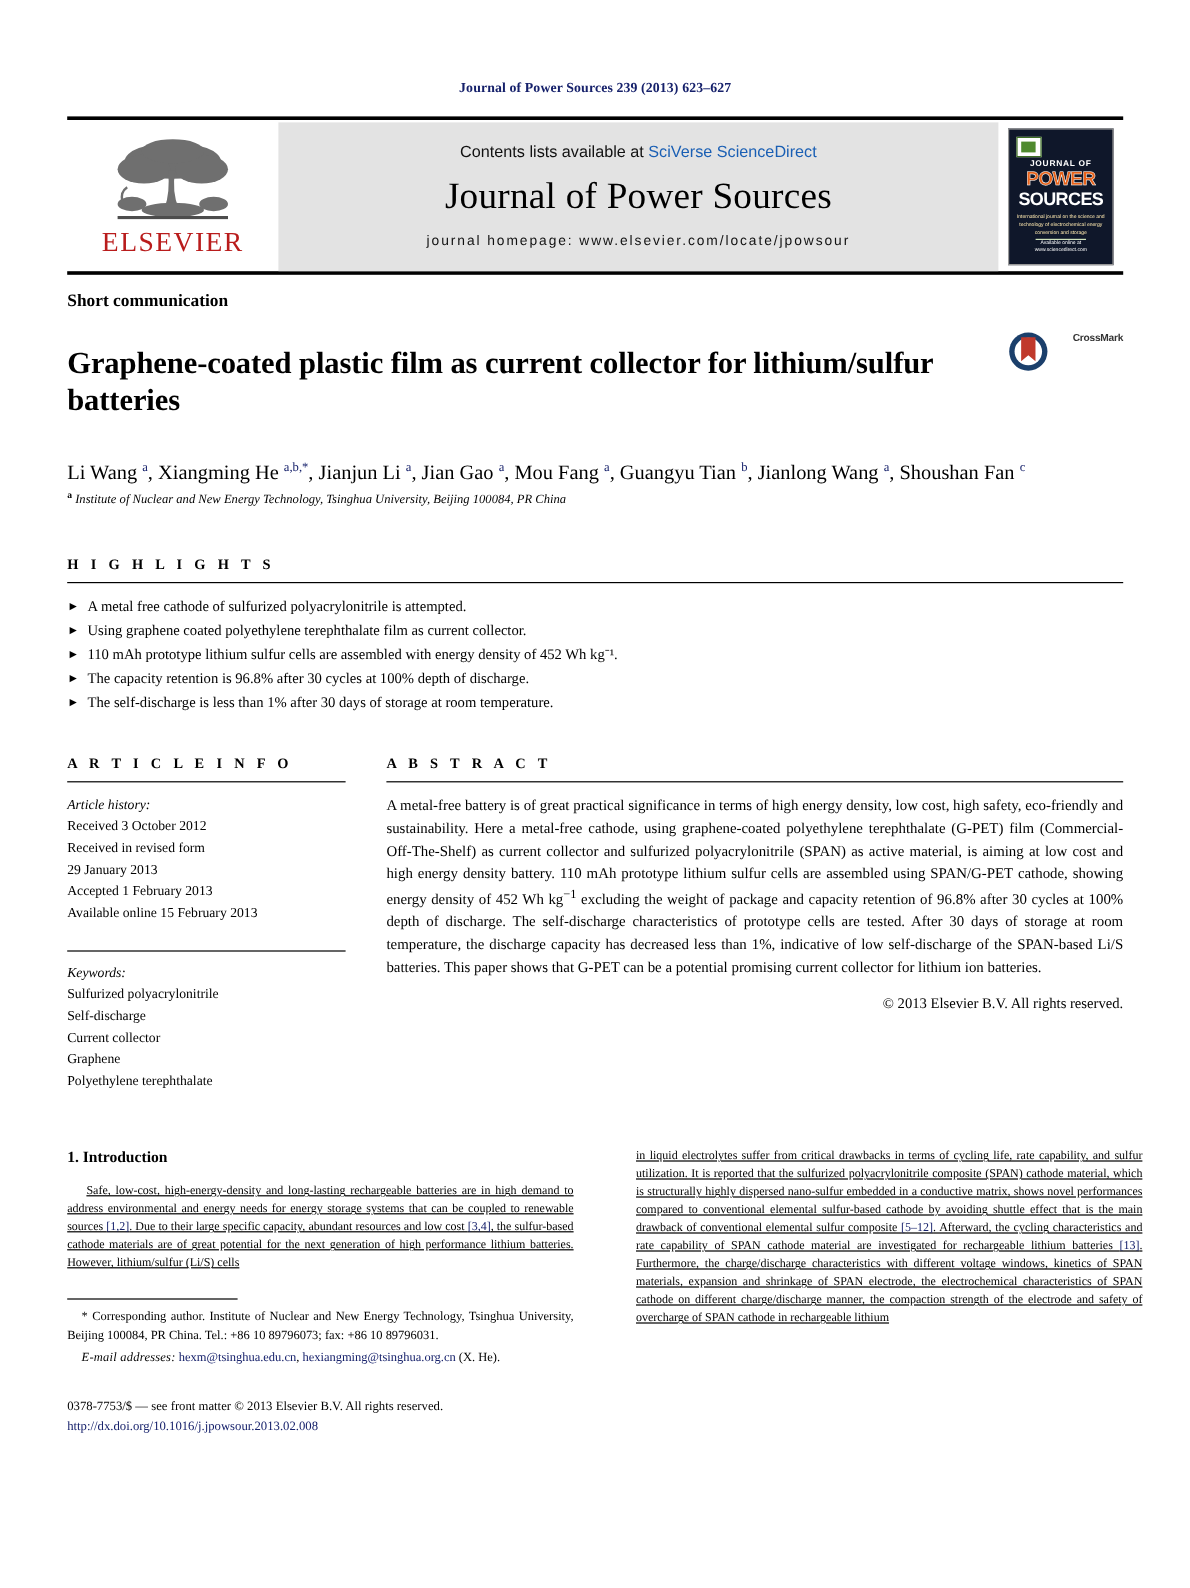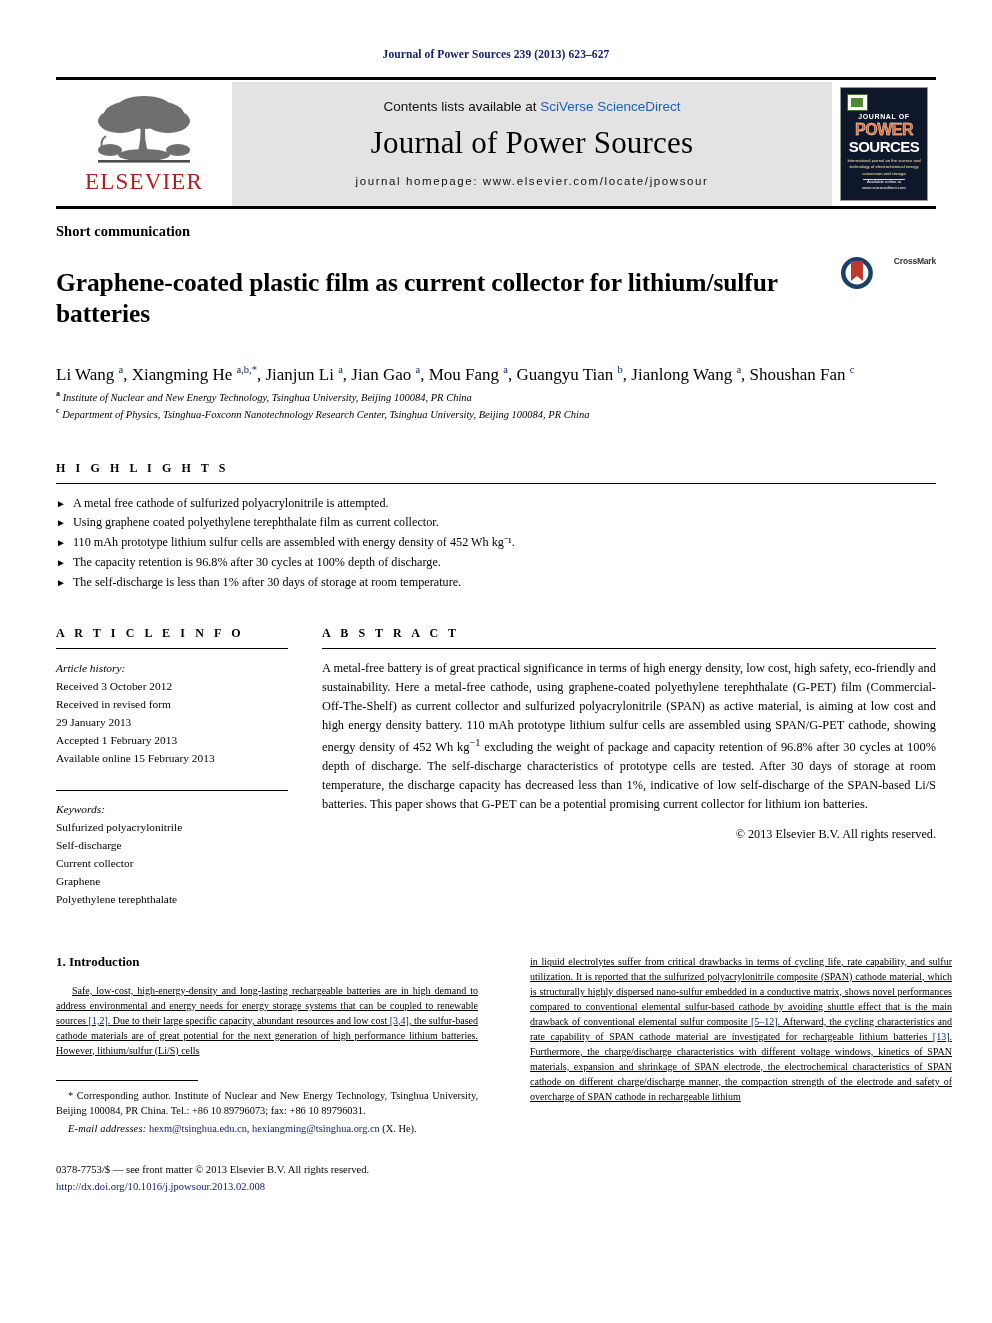--- a/index.html
+++ b/index.html
@@ -22,21 +22,21 @@
     box-sizing: border-box;
     padding: 0 56px;
   }
 
   
   .running-head {
     text-align: center;
     font-size: 11.5px;
     font-weight: bold;
     color: #16216b;
-    padding-top: 48px;
+    padding-top: 68px;
     letter-spacing: 0.1px;
   }
 
   
   .masthead {
     margin-top: 17px;
     display: flex;
     align-items: stretch;
     height: 124px;
     border-top: 3px solid #000;
@@ -345,21 +345,20 @@
         <path d="M11 5 h12 v20 l-6 -5 l-6 5 z" fill="#c0392b"></path>
       </svg>
       <span class="crossmark-text">CrossMark</span>
     </div>
   </div>
 
   <div class="authors">Li Wang <sup>a</sup>, Xiangming He <sup>a,b,</sup><sup>*</sup>, Jianjun Li <sup>a</sup>, Jian Gao <sup>a</sup>, Mou Fang <sup>a</sup>, Guangyu Tian <sup>b</sup>, Jianlong Wang <sup>a</sup>, Shoushan Fan <sup>c</sup></div>
 
   <div class="affils">
       <div><sup>a</sup> Institute of Nuclear and New Energy Technology, Tsinghua University, Beijing 100084, PR China</div>
-      <div><sup>c</sup> Department of Physics, Tsinghua-Foxconn Nanotechnology Research Center, Tsinghua University, Beijing 100084, PR China</div>
     </div>
 
   <div class="hl-wrap">
     <div class="sec-label">H I G H L I G H T S</div>
     <div class="rule-thin"></div>
     <div class="hl-list">
         <div class="hl-item">
           <span class="hl-arrow">►</span>
           <span>A metal free cathode of sulfurized polyacrylonitrile is attempted.</span>
         </div>

